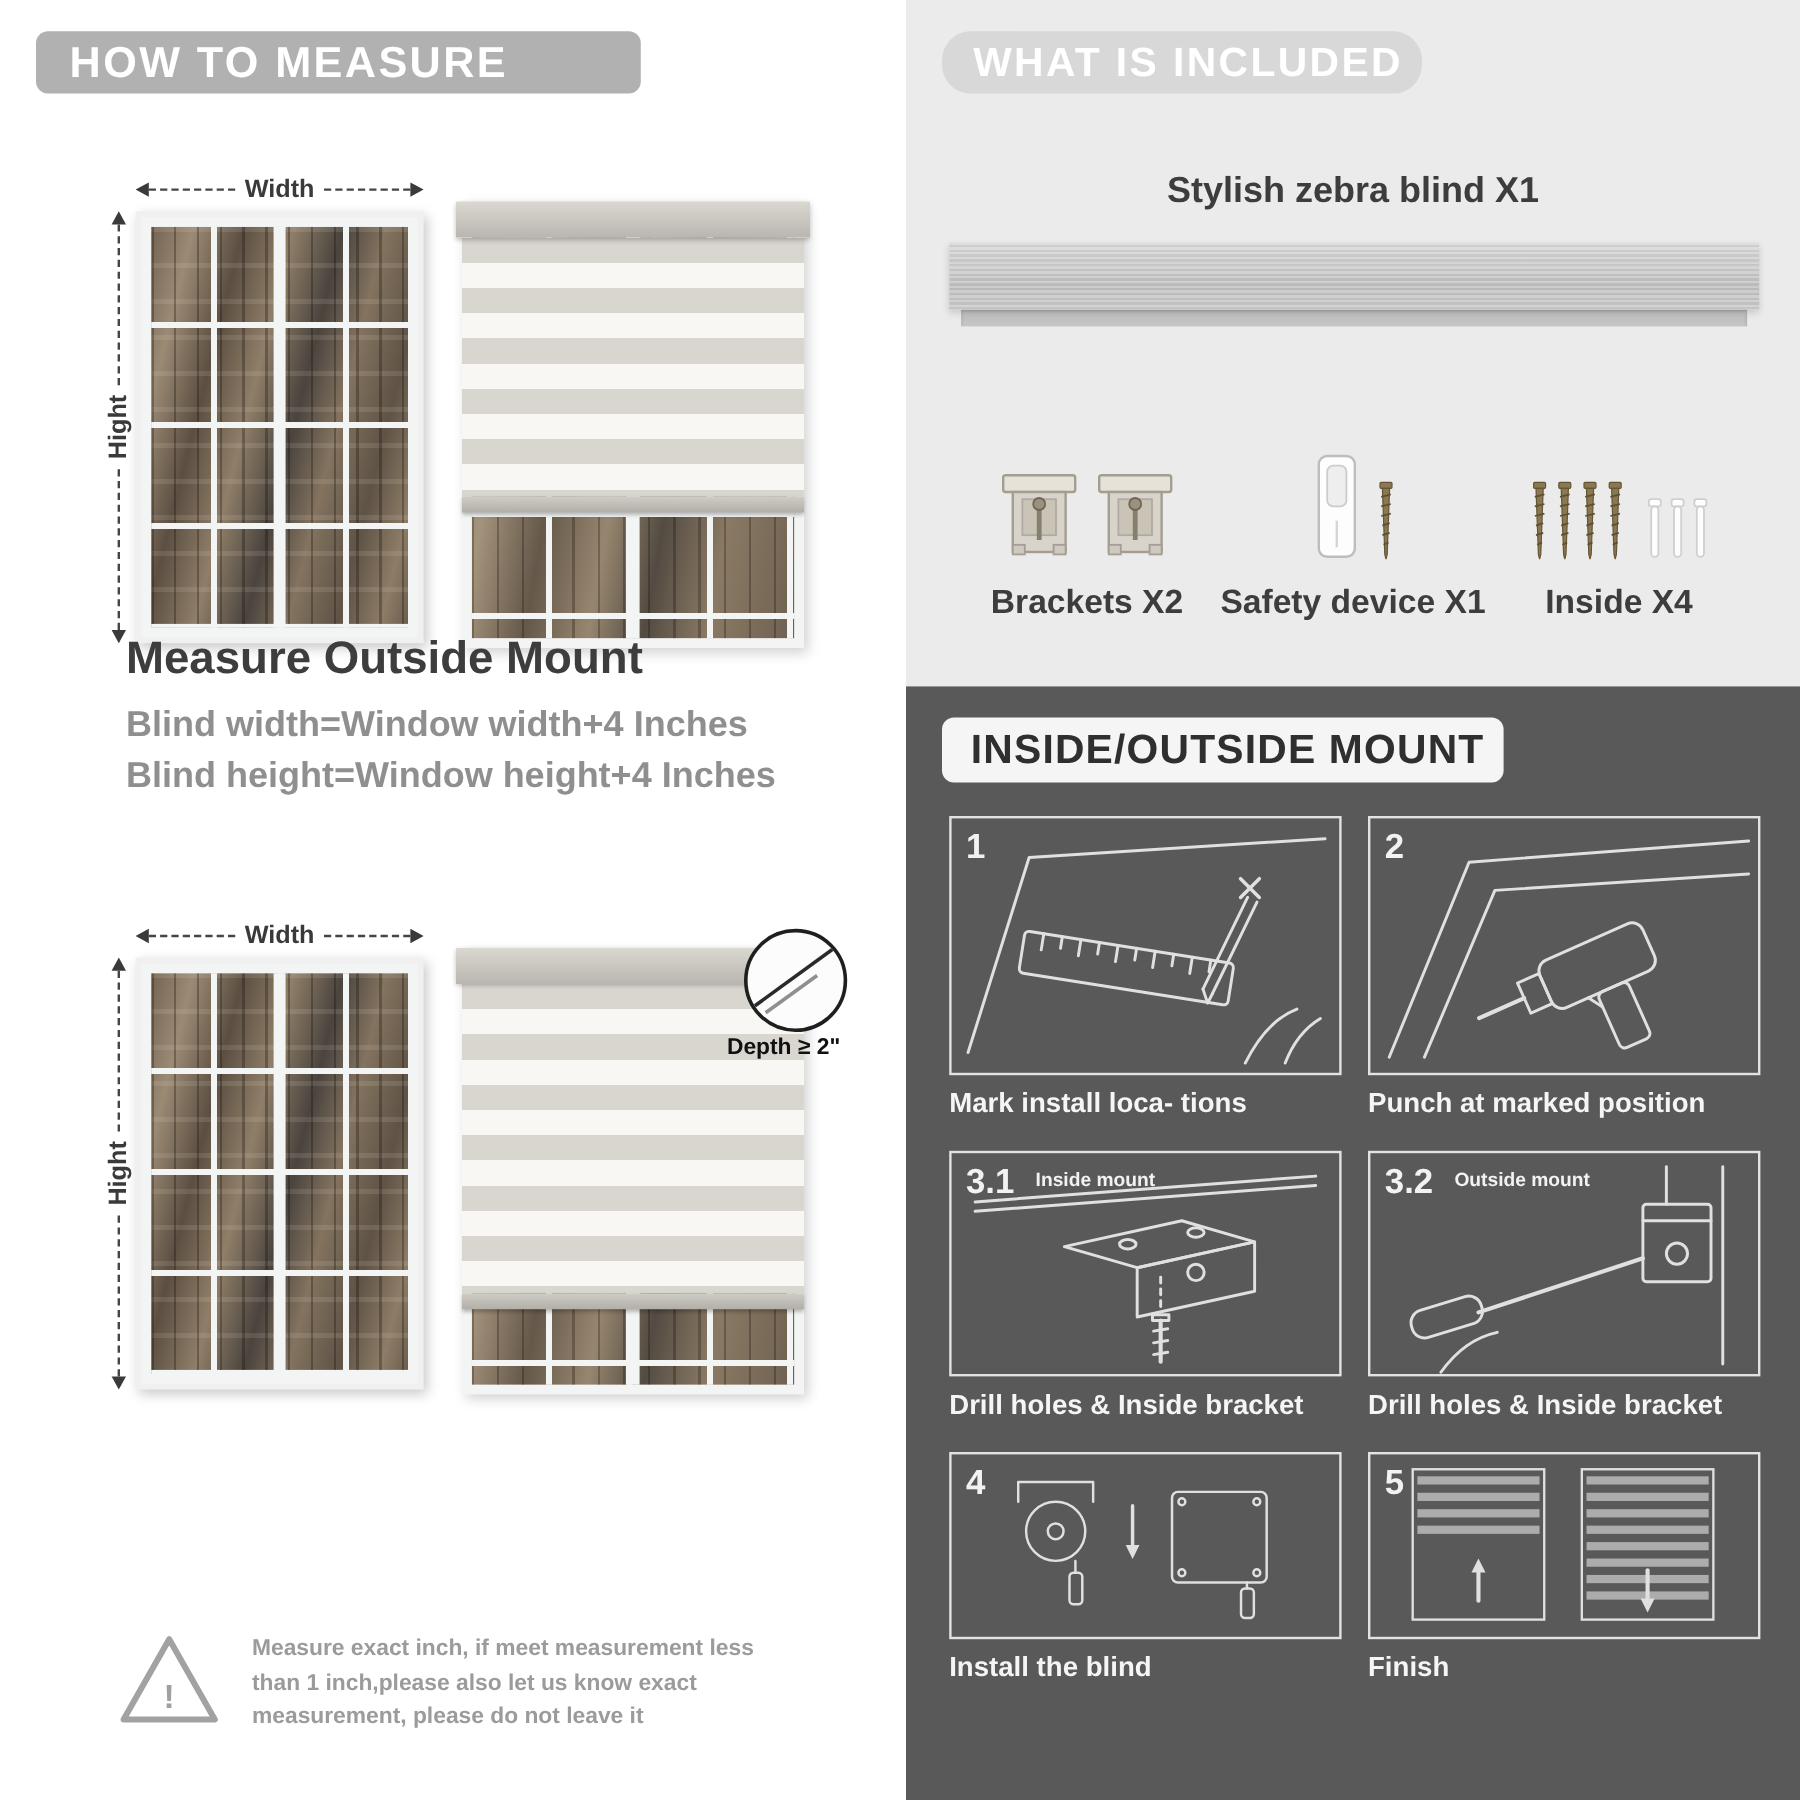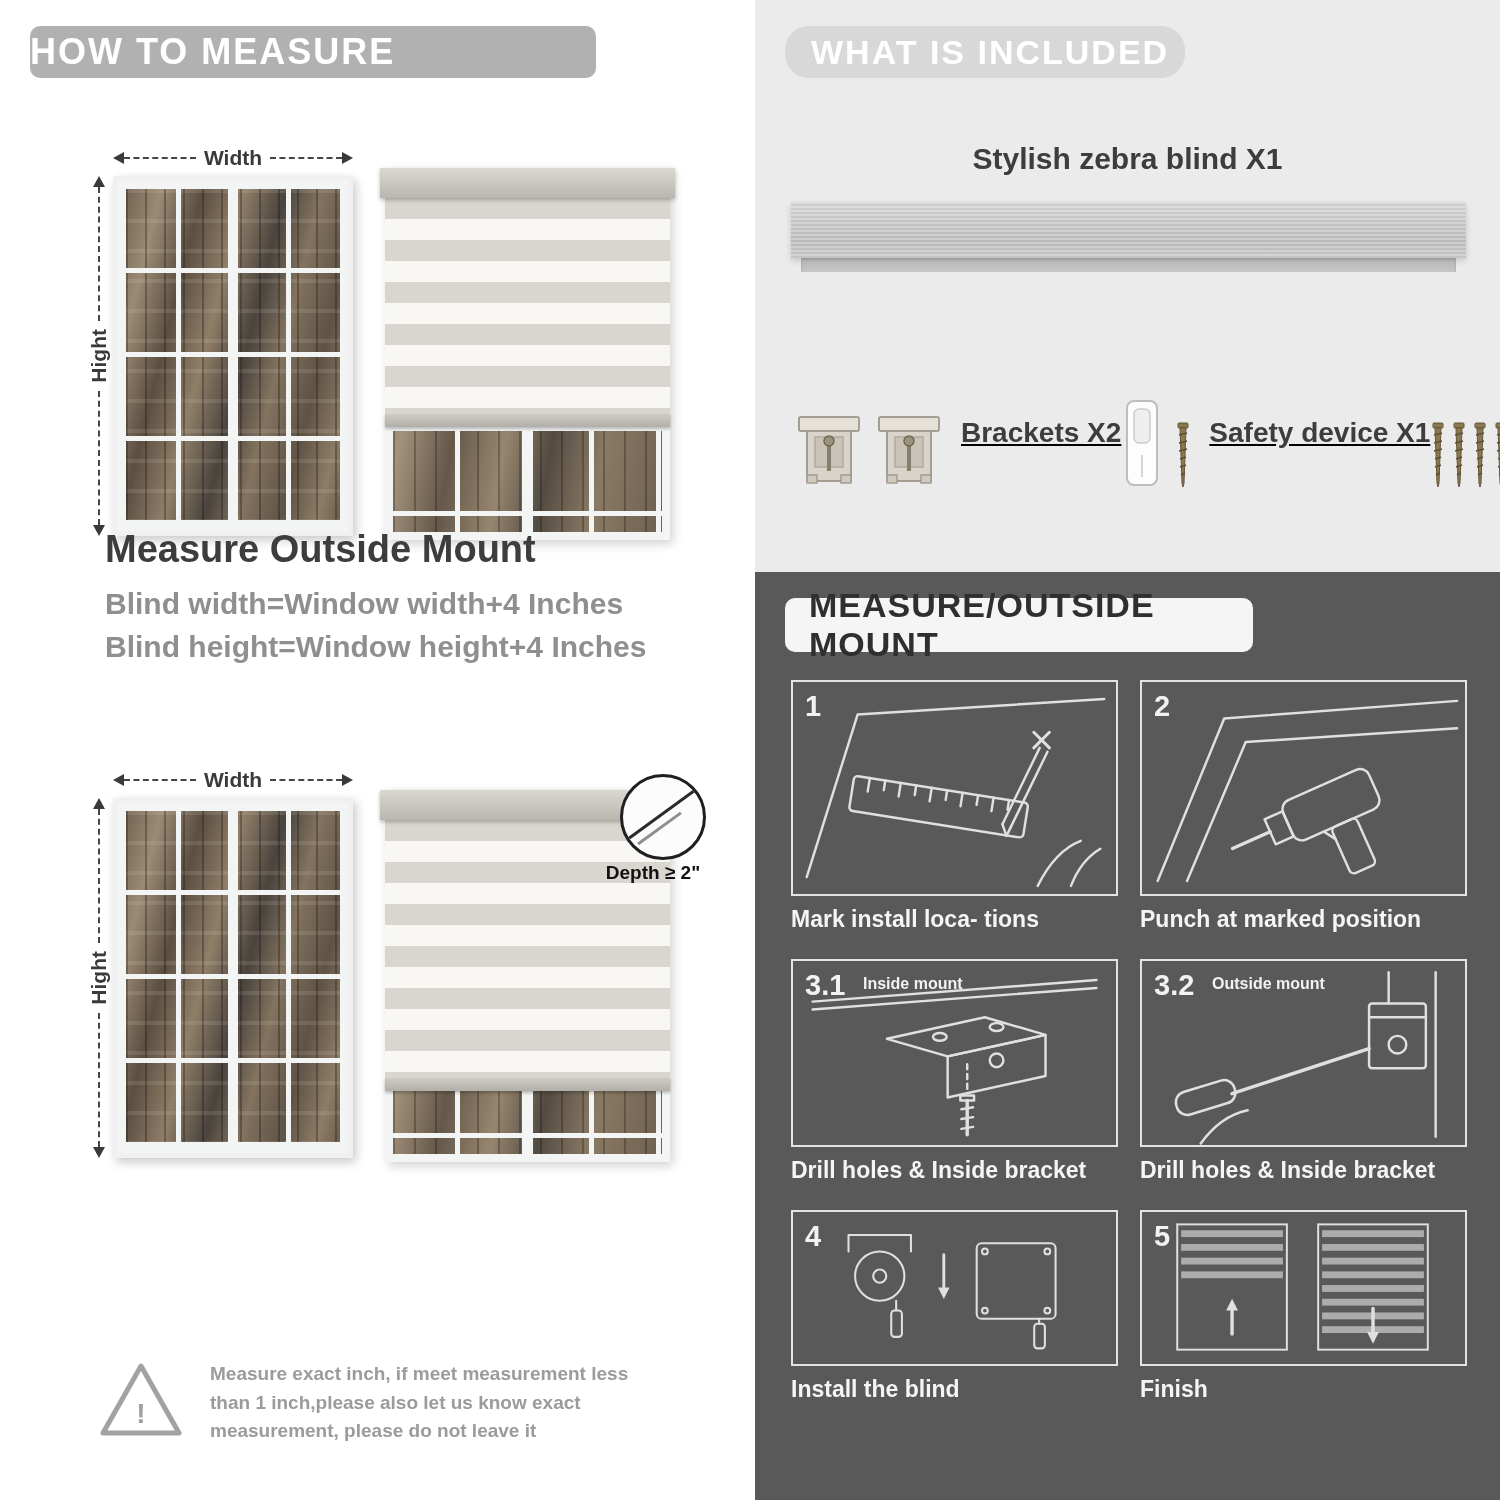--- a/index.html
+++ b/index.html
@@ -1,21 +1,21 @@
 <!DOCTYPE html>
 <html><head>
 <meta charset="utf-8">
 <style>
   * { margin:0; padding:0; box-sizing:border-box; }
   body { background:#ffffff; font-family:"Liberation Sans", sans-serif; }
   .canvas { position:relative; width:1500px; height:1500px; background:#ffffff; overflow:hidden; }
 
   
   .pill { display:flex; align-items:center; border-radius:10px; font-weight:bold; letter-spacing:2px; }
-  .pill-left { position:absolute; left:30px; top:26px; width:566px; height:52px; background:#b1b1b1; color:#ffffff; font-size:36px; }
+  .pill-left { position:absolute; left:30px; top:26px; width:504px; height:52px; background:#b1b1b1; color:#ffffff; font-size:36px; padding-left:28px; }
   .pill-included { position:absolute; left:30px; top:26px; width:400px; height:52px; background:#d8d8d8; color:#ffffff; font-size:34px; padding-left:26px;border-radius:24px; }
   .pill-mount { position:absolute; left:30px; top:26px; width:468px; height:54px; background:#f5f5f5; color:#2f2f2f; font-size:34px; padding-left:24px; letter-spacing:1px; }
 
   
   .left-section { position:absolute; left:0; top:0; width:755px; height:1500px; background:#ffffff; }
 
   .fig { position:absolute; left:85px; width:600px; height:400px;margin-top:36px; }
   .fig1 { top:110px; } .fig2 { top:732px; }
 
   .win-group { position:absolute; left:0; top:0; display:grid; grid-template-columns:28px 240px; grid-template-rows:24px 360px; row-gap:6px; }
@@ -76,21 +76,21 @@
   .included-section { position:absolute; left:755px; top:0; width:745px; height:572px; background:#ebebeb; }
   .blind-label { position:absolute; left:0; right:0; top:142px; text-align:center; font-weight:bold; font-size:30px; color:#3d3d3d; }
   .headrail { position:absolute; left:36px; right:34px; top:202px; height:56px;
     background:
       repeating-linear-gradient(180deg, rgba(255,255,255,0.20) 0 2px, rgba(0,0,0,0.03) 2px 4px),
       linear-gradient(180deg,#d6d6d6,#bfbfbf 70%,#cbcbcb);
     box-shadow:0 3px 6px rgba(0,0,0,0.15); }
   .headrail::after { content:""; position:absolute; left:10px; right:10px; bottom:-14px; height:14px;
     background:linear-gradient(180deg,#b6b6b6,#c7c7c7); box-shadow:inset 0 2px 3px rgba(0,0,0,0.18); }
   .items-row { position:absolute; left:40px; right:40px; top:348px; height:170px; display:flex; }
-  .item { flex:1; display:flex; flex-direction:row; align-items:center; justify-content:flex-end; gap:18px;text-decoration:underline; }
+  .item { flex:1; display:flex; flex-direction:column; align-items:center; justify-content:flex-end; gap:18px; }
   .item-art { height:112px; display:flex; align-items:flex-end; gap:12px; }
   .item-label { font-weight:bold; font-size:28px; color:#3d3d3d; white-space:nowrap; }
 
   
   .mount-section { position:absolute; left:755px; top:572px; width:745px; height:928px; background:#595959; }
   .steps { position:absolute; left:36px; top:108px; width:676px; display:grid; grid-template-columns:1fr 1fr; column-gap:22px; row-gap:26px; }
   .panel { position:relative; border:2px solid #e3e3e3; overflow:hidden; }
   .panel-r1 { height:216px; } .panel-r2 { height:188px;text-decoration:underline; } .panel-r3 { height:156px; }
   .step-num { position:absolute; top:8px; left:12px; color:#f2f2f2; font-weight:bold; font-size:29px; z-index:2; }
   .step-inner-label { position:absolute; top:14px; left:70px; color:#f2f2f2; font-weight:bold; font-size:16px; z-index:2; }
@@ -302,21 +302,21 @@
             <rect x="4" y="8" width="6" height="42" rx="3" fill="rgba(255,255,255,0.88)" stroke="#cfcfcf" stroke-width="1.5"></rect>
           </svg>
         </div>
         <div class="item-label">Inside X4</div>
       </div>
     </div>
   </div>
 
   <div class="mount-section">
     <div class="pill pill-mount">
-      <span>MEASURE/OUTSIDE MOUNT</span>
+      <span>INSIDE/OUTSIDE MOUNT</span>
     </div>
 
     <div class="steps">
 
       <div class="step">
         <div class="panel panel-r1">
           <span class="step-num">1</span>
           <svg class="panel-art" viewBox="0 0 330 210" preserveAspectRatio="xMidYMid meet">
             <g stroke="#e0e0e0" stroke-width="2.5" fill="none" stroke-linecap="round" stroke-linejoin="round">
               <polyline points="14,196 66,30 318,14"></polyline>

